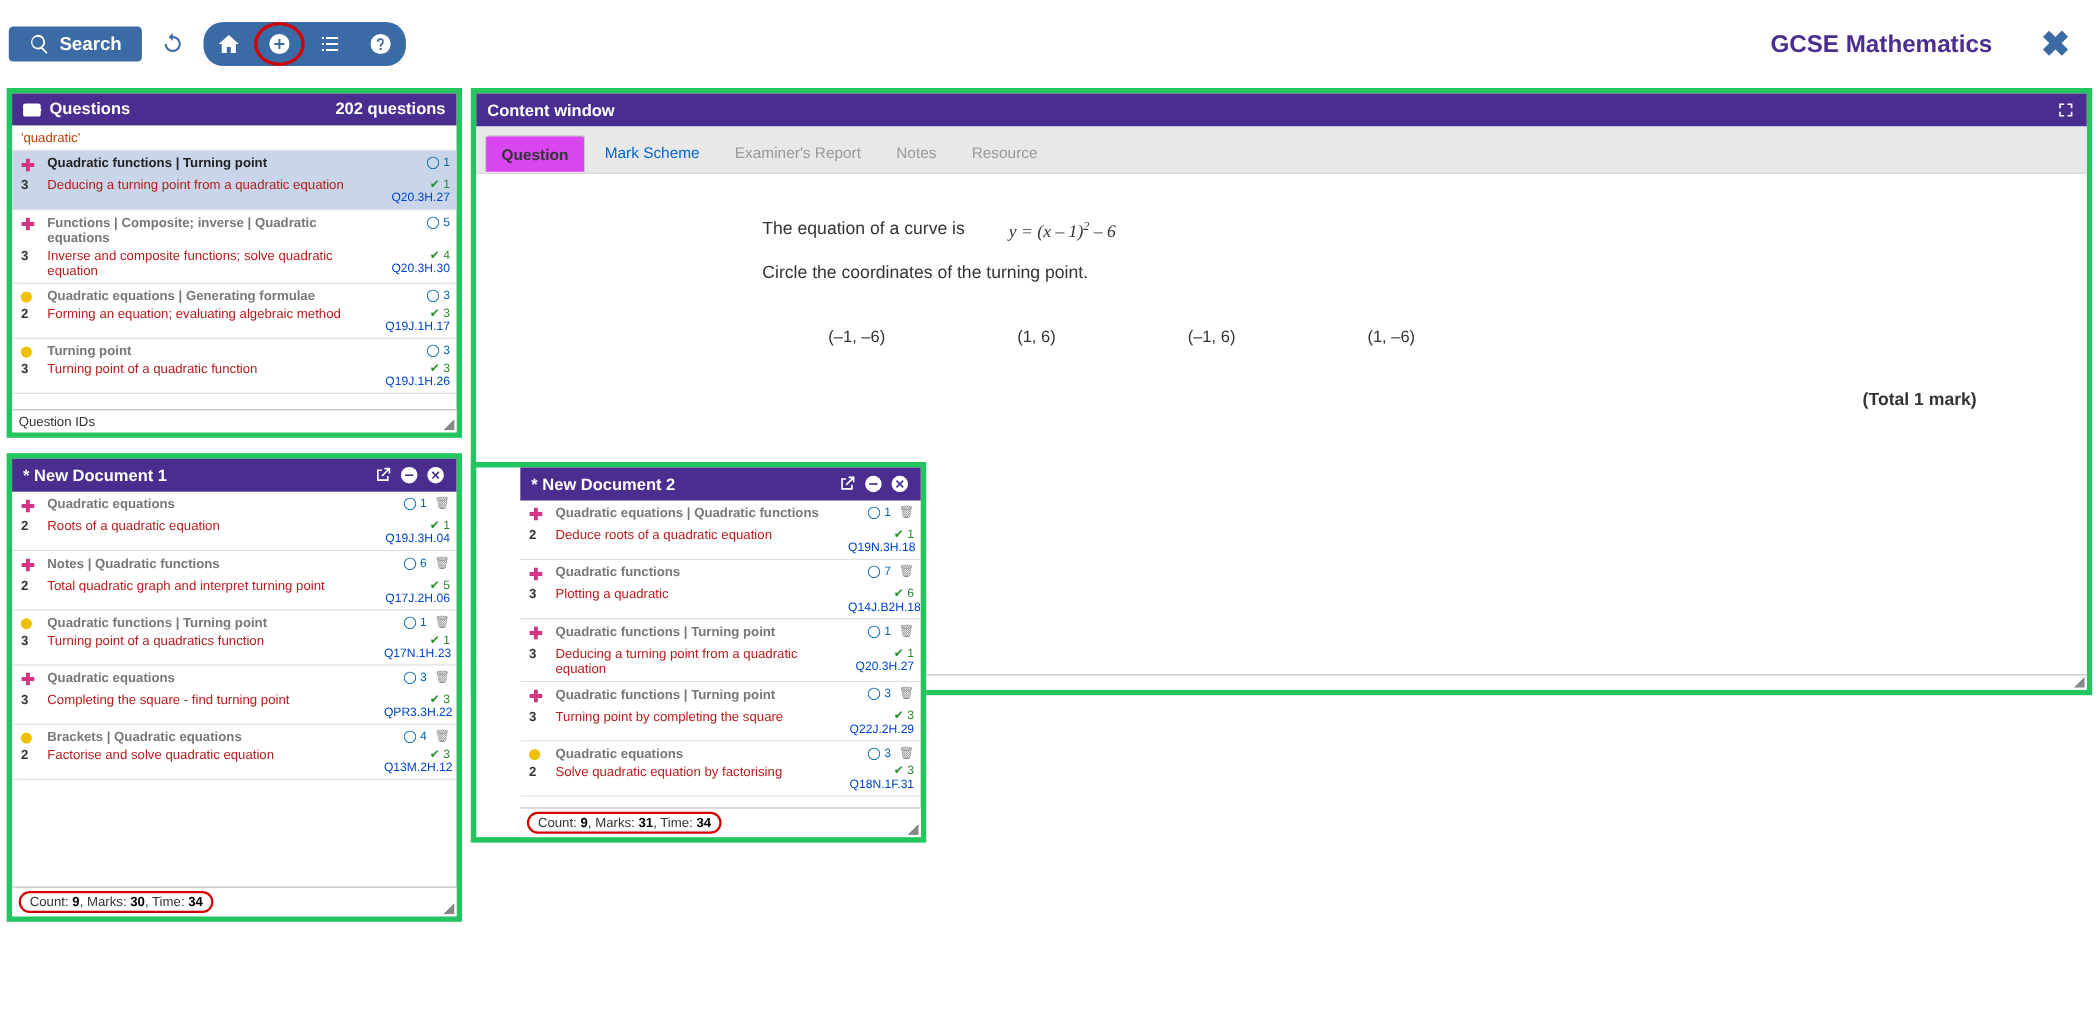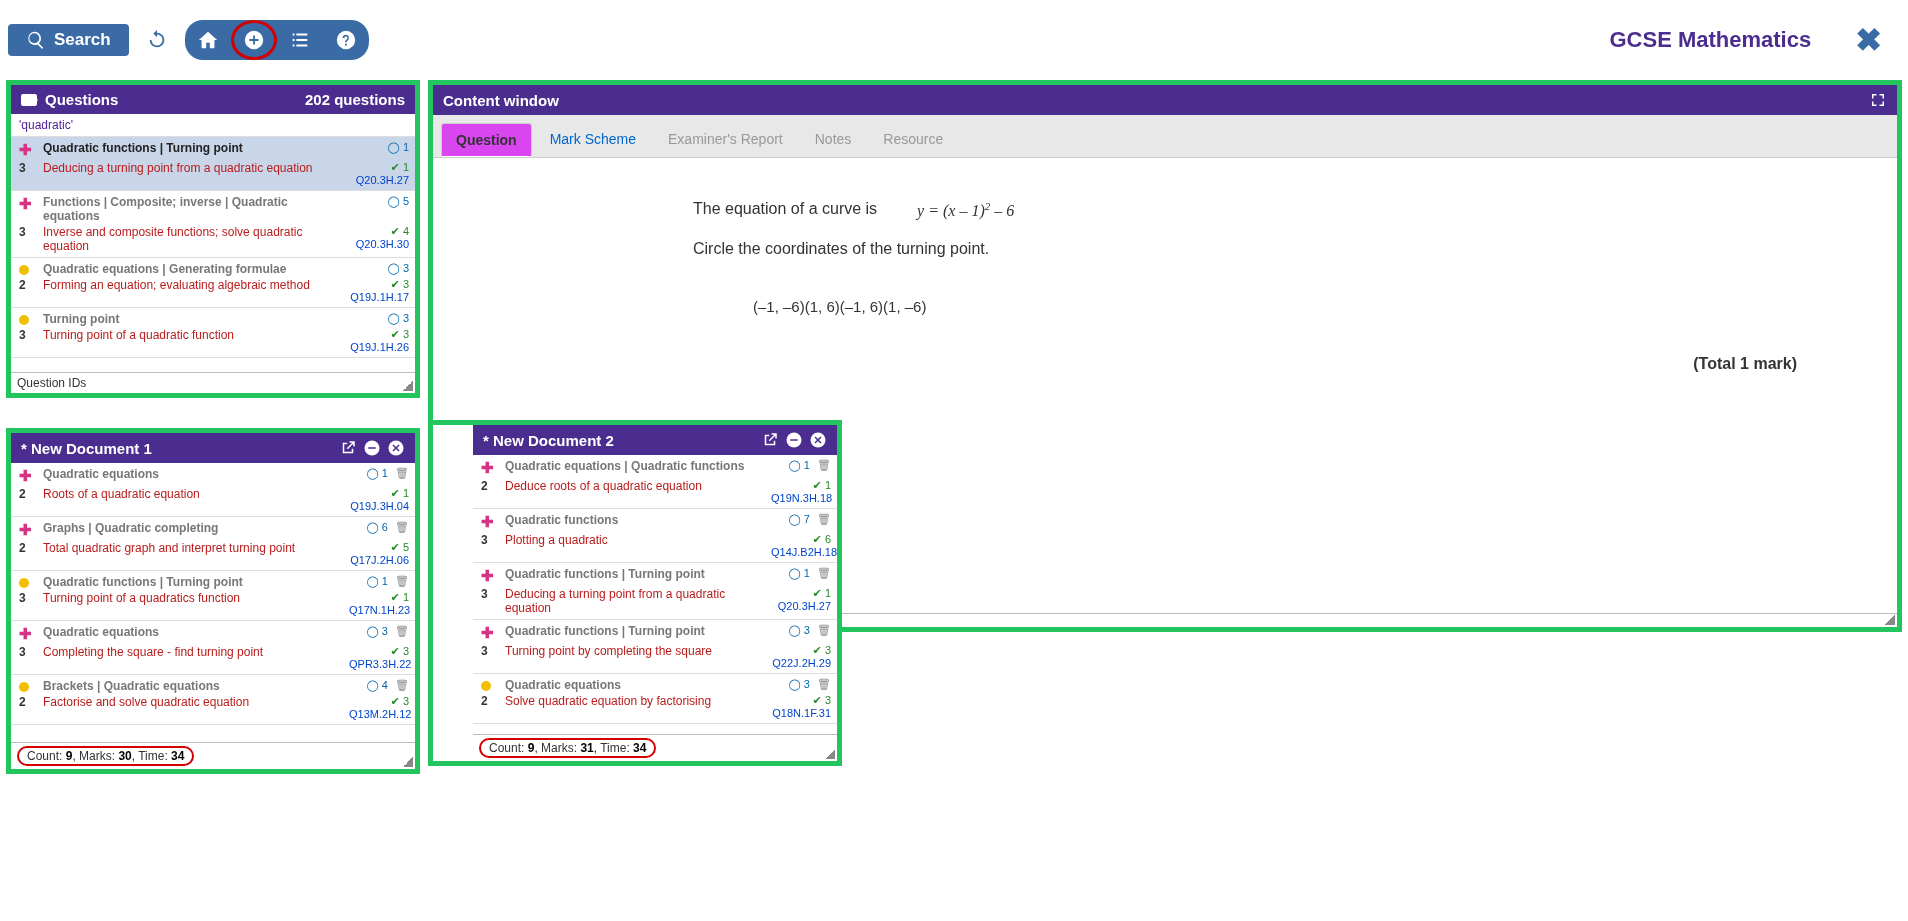--- a/index.html
+++ b/index.html
@@ -47,25 +47,25 @@
   .main { grid-template-rows: 340px 350px; }
   .content-panel { grid-column:2 / span 2; grid-row:1 / span 2; }
   .doc2 { position: relative; z-index: 2; padding-left: 40px; }
   
   .content-panel { grid-row: 1 / span 2; }
   
   
   .main { display:block; position:relative; height: 750px; }
   .questions-panel { position:absolute; left:6px; top:0; width:414px; height:318px; }
   .content-panel { position:absolute; left:428px; top:0; right:6px; height:552px; }
-  .doc1 { position:absolute; left:6px; top:348px; width:414px; height:346px; }
+  .doc1 { position:absolute; left:6px; top:332px; width:414px; height:426px; }
   .doc2 { position:absolute; left:428px; top:340px; width:414px; height:346px; }
 
   
-  .filter-txt { color:#4c1d95; padding:4px 8px; font-size:12px; border-bottom:1px solid #ddd;}
+  .filter-txt { color:#c2410c; padding:4px 8px; font-size:12px; border-bottom:1px solid #ddd;}
   .qitem { border-bottom:1px solid #ddd; padding:4px 6px 4px 8px; display:grid; grid-template-columns: 18px 1fr 60px; grid-template-rows:auto auto; gap:2px 6px; font-size:12px;}
   .qitem.sel { background:#c9d5e8;}
   .plus { color:#d63384; font-weight:bold; font-size:15px;}
   .dot { width:10px;height:10px;border-radius:50%;background:#f0c000;display:inline-block;margin-top:3px;}
   .qtitle { color:#777; font-weight:bold;}
   .qitem.sel .qtitle { color:#222;}
   .meta { text-align:right; font-size:11px;}
   .meta .mk { color:#0066aa;}
   .meta .ck { color:#2a8a2a;}
   .qid { color:#0044cc; font-size:11px;}
@@ -74,21 +74,21 @@
   .trash { color:#888; margin-left:4px;}
 
   
   .tabs { display:flex; border-bottom:1px solid #ccc; background:#e8e8e8; padding:8px 8px 0 8px; gap:4px;}
   .tab { padding:8px 14px; color:#999; font-size:14px;}
   .tab.active { background:#d946ef; border:1px solid #ccc; border-bottom:1px solid #fff; color:#333; font-weight:bold; border-radius:3px 3px 0 0;}
   .tab.link { color:#0066cc;}
   .content-body { padding:30px 60px; font-size:16px; color:#333; flex:1; overflow:auto; background:#fff;}
   .eqline { display:flex; gap:40px; margin:12px 0 12px 200px;}
   .math { font-style:italic; font-family:'Times New Roman',serif;}
-  .opts { display:flex; margin:40px 0 0 260px; font-size:15px;}
+  .opts { display:flex; gap:120px; margin:40px 0 0 260px; font-size:15px;}
   .total { text-align:right; font-weight:bold; margin-top:40px; padding-right:40px;}
 
   .foot-ring { border:2px solid #d40000; border-radius:14px; padding:1px 8px; display:inline-block;}
   .foot-ring b { color:#000;}
   .cam-icon{width:16px;height:12px;background:#fff;display:inline-block;position:relative;border-radius:2px;}
   .cam-icon:before{content:'';position:absolute;right:-5px;top:2px;border:4px solid transparent;border-left-color:#fff;}
 </style>
 </head>
 <body>
 
@@ -235,21 +235,21 @@
           <div class="qitem">
             <span class="plus">✚</span>
             <span class="qtitle">Quadratic equations</span>
             <span class="meta"><span class="mk">◯ 1</span> <span class="trash">🗑</span></span>
             <span class="diff">2</span>
             <span class="qdesc">Roots of a quadratic equation</span>
             <span class="meta"><span class="ck">✔ 1</span><br><span class="qid">Q19J.3H.04</span></span>
           </div>
           <div class="qitem">
             <span class="plus">✚</span>
-            <span class="qtitle">Graphs | Quadratic completing</span>
+            <span class="qtitle">Notes | Quadratic functions</span>
             <span class="meta"><span class="mk">◯ 6</span> <span class="trash">🗑</span></span>
             <span class="diff">2</span>
             <span class="qdesc">Total quadratic graph and interpret turning point</span>
             <span class="meta"><span class="ck">✔ 5</span><br><span class="qid">Q17J.2H.06</span></span>
           </div>
           <div class="qitem">
             <span class="dot"></span>
             <span class="qtitle">Quadratic functions | Turning point</span>
             <span class="meta"><span class="mk">◯ 1</span> <span class="trash">🗑</span></span>
             <span class="diff">3</span>

